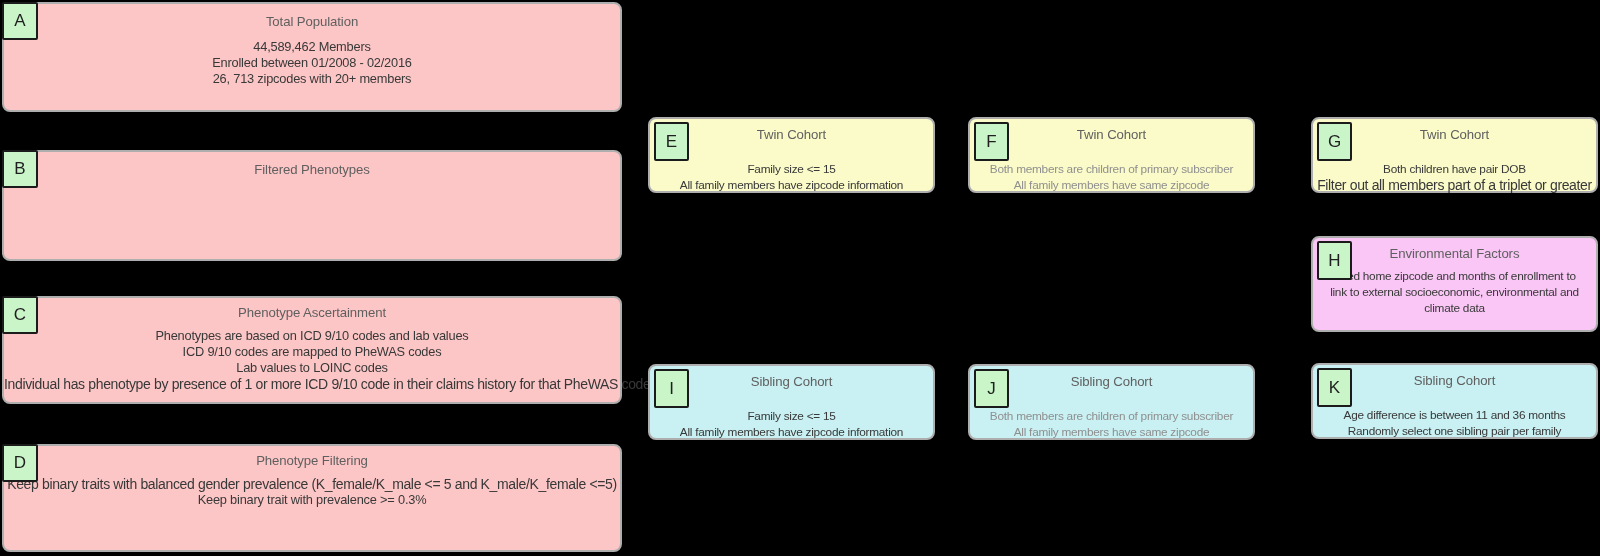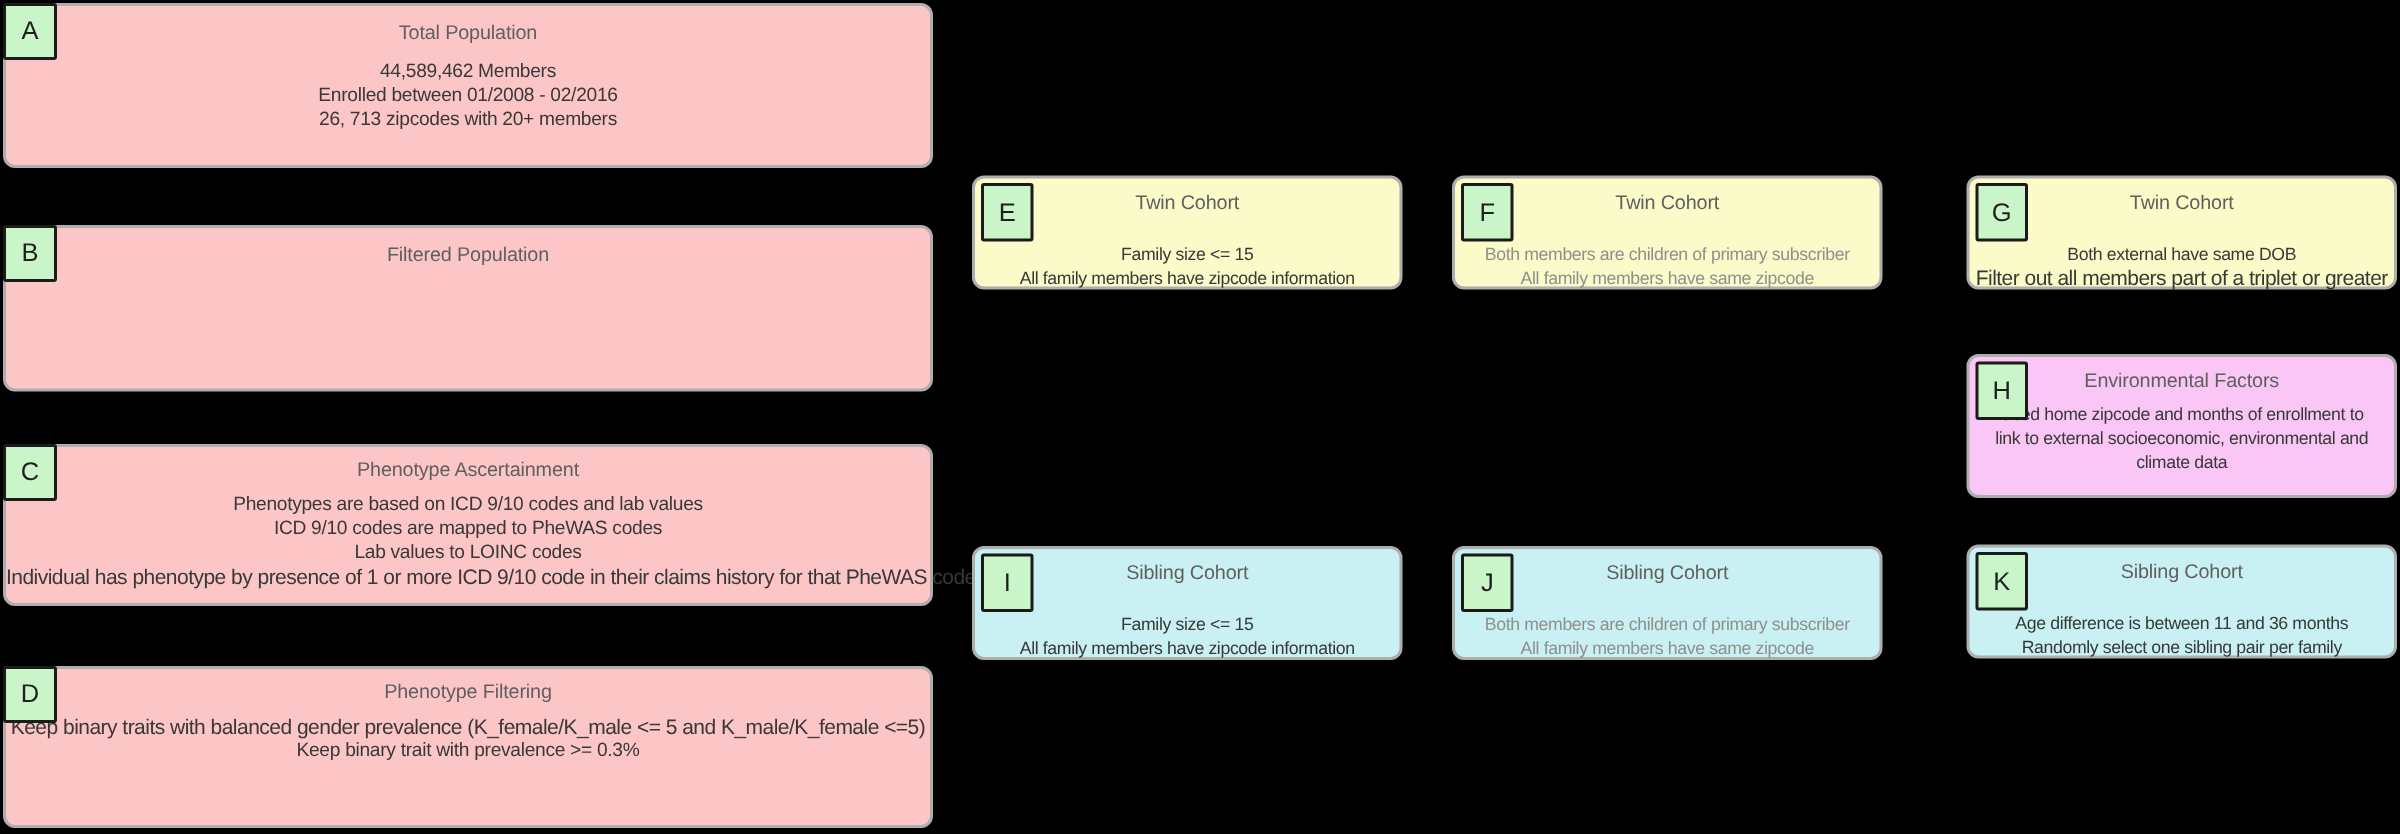--- a/index.html
+++ b/index.html
@@ -68,21 +68,21 @@
       <div class="line">44,589,462 Members</div>
       <div class="line">Enrolled between 01/2008 - 02/2016</div>
       <div class="line">26, 713 zipcodes with 20+ members</div>
     </div>
   </div>
 
   <div class="box pink lbox" style="left:2px;top:150px;width:620px;height:111px">
     <div class="tag corner-tag">
       <span>B</span>
     </div>
-    <div class="title">Filtered Population</div>
+    <div class="title">Filtered Phenotypes</div>
   </div>
 
   <div class="box pink lbox dense" style="left:2px;top:296px;width:620px;height:108px">
     <div class="tag corner-tag">
       <span>C</span>
     </div>
     <div class="title">Phenotype Ascertainment</div>
     <div class="body">
       <div class="line">Phenotypes are based on ICD 9/10 codes and lab values</div>
       <div class="line">ICD 9/10 codes are mapped to PheWAS codes</div>
@@ -123,21 +123,21 @@
       <div class="line">All family members have same zipcode</div>
     </div>
   </div>
 
   <div class="box yellow rbox" style="left:1311px;top:117px;width:287px;height:76px">
     <div class="tag inset-tag">
       <span>G</span>
     </div>
     <div class="title">Twin Cohort</div>
     <div class="body">
-      <div class="line">Both external have same DOB</div>
+      <div class="line">Both children have pair DOB</div>
       <div class="line tight">Filter out all members part of a triplet or greater</div>
     </div>
   </div>
 
   <div class="box magenta rbox tall" style="left:1311px;top:236px;width:287px;height:96px">
     <div class="tag inset-tag">
       <span>H</span>
     </div>
     <div class="title">Environmental Factors</div>
     <div class="body">

